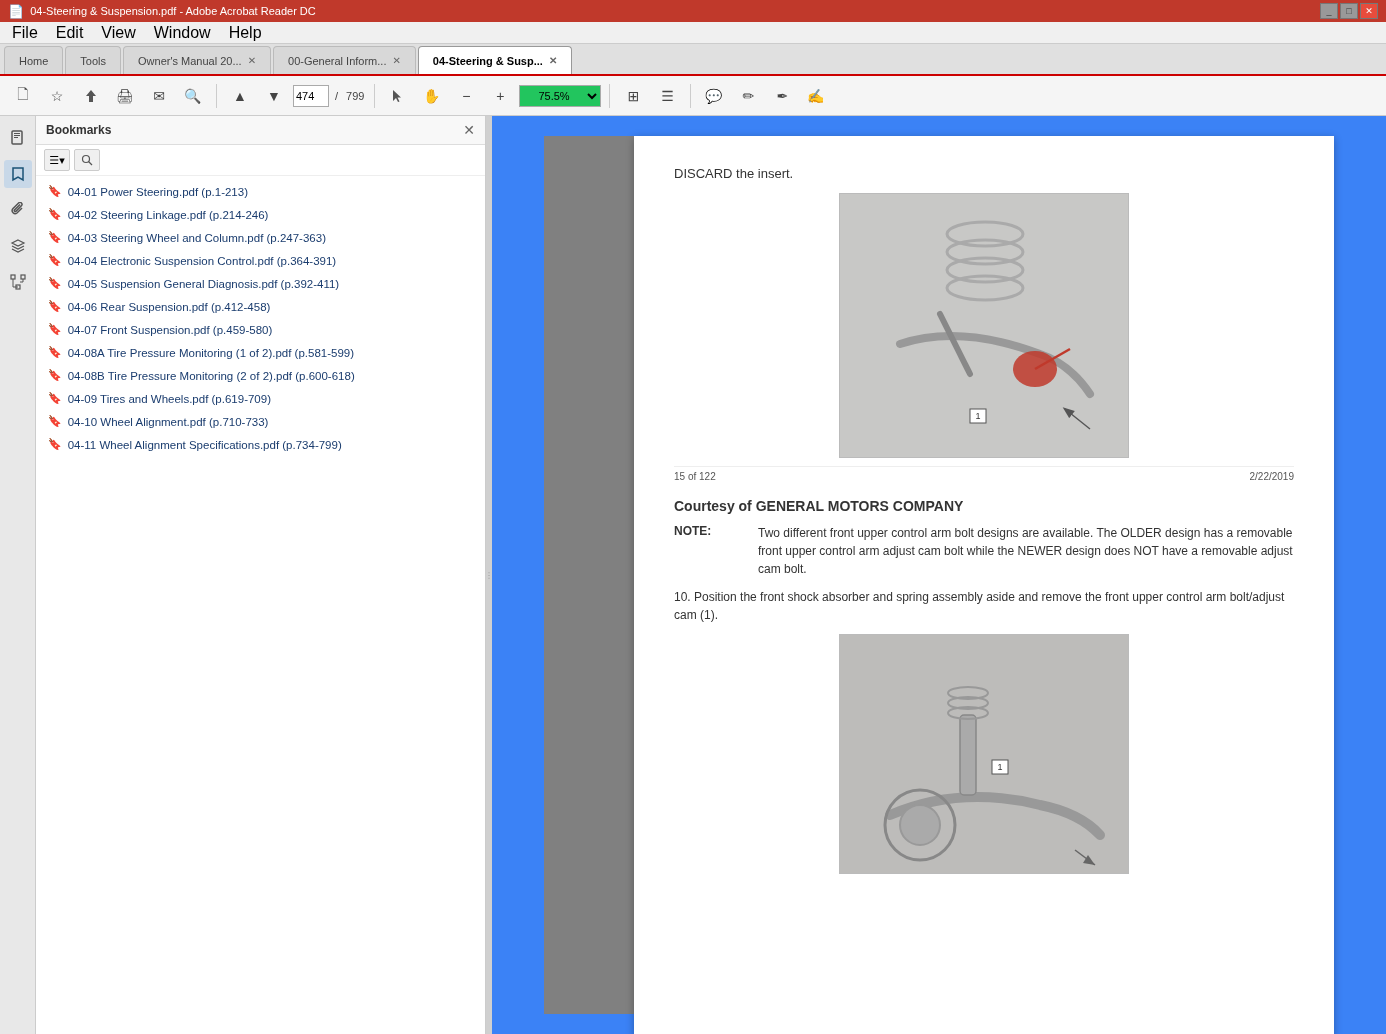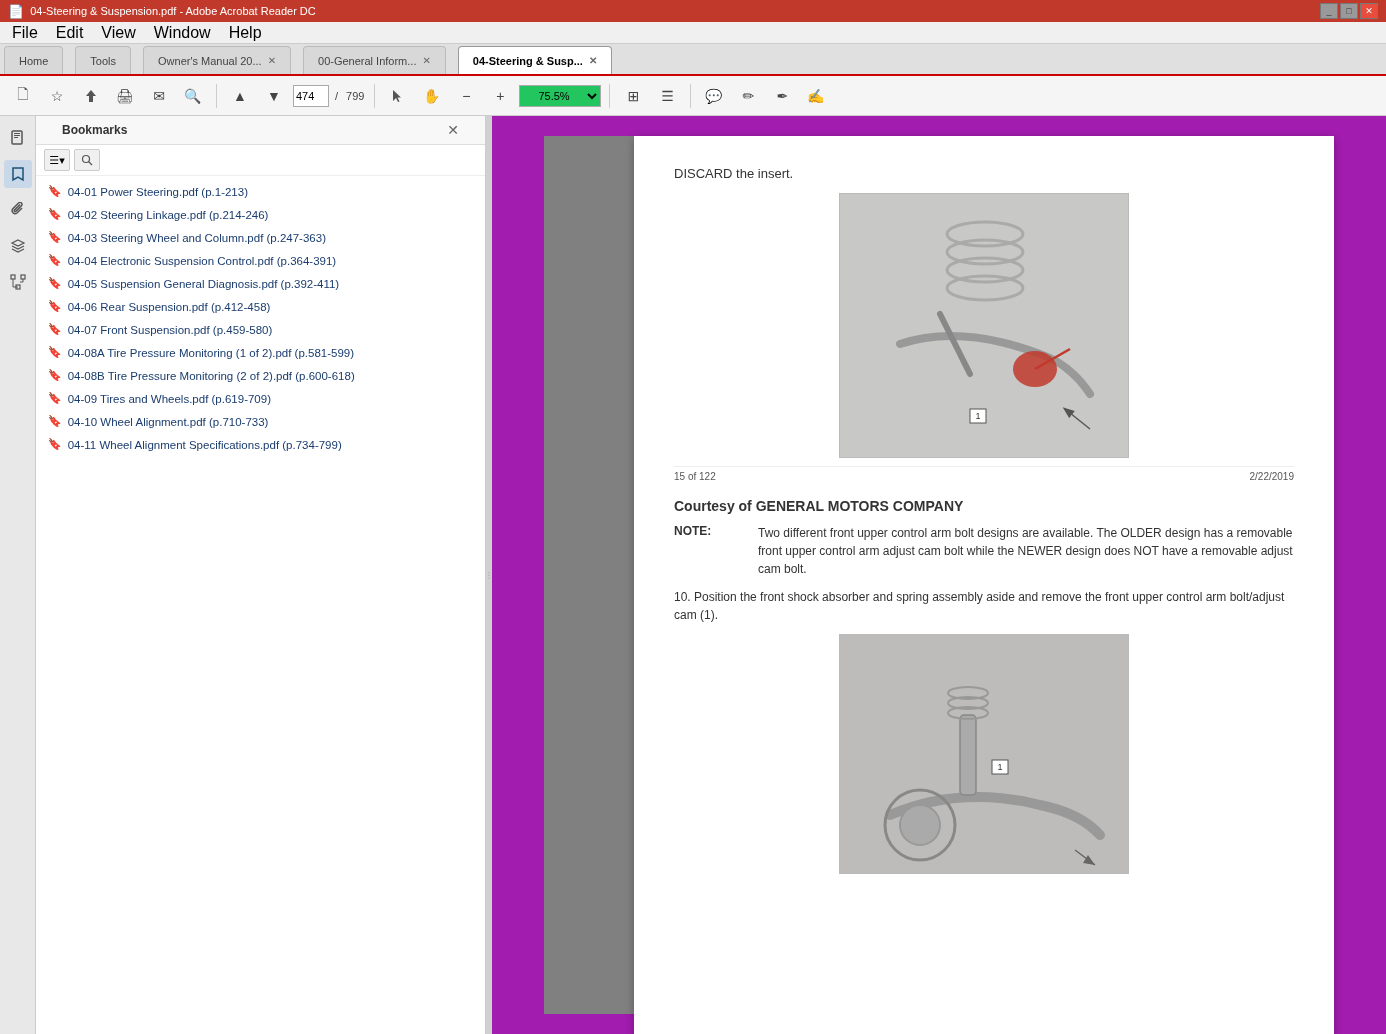--- a/index.html
+++ b/index.html
@@ -51,21 +51,21 @@
       padding: 0 14px;
       display: flex;
       align-items: center;
       font-size: 11px;
       cursor: pointer;
       border: 1px solid #bbb;
       border-bottom: none;
       background: #d8d8d8;
       color: #444;
       border-radius: 4px 4px 0 0;
-      margin-right: 12px;
+      margin-right: 2px;
       gap: 6px;
     }
     .tab.active {
       background: #ffffff;
       color: #000;
       border-color: #999;
       font-weight: bold;
     }
     .tab-close { font-size: 10px; color: #666; cursor: pointer; }
 
@@ -133,21 +133,21 @@
       width: 450px;
       background: #fff;
       border-right: 1px solid #ccc;
       display: flex;
       flex-direction: column;
     }
     .bookmarks-header {
       display: flex;
       align-items: center;
       justify-content: space-between;
-      padding: 6px 26px;
+      padding: 6px 10px;
       border-bottom: 1px solid #ddd;
       background: #f8f8f8;
     }
     .bookmarks-title { font-size: 12px; font-weight: bold; color: #333; }
     .bookmarks-close { cursor: pointer; font-size: 14px; color: #666; }
     .bookmarks-toolbar {
       display: flex;
       align-items: center;
       padding: 4px 8px;
       border-bottom: 1px solid #eee;
@@ -186,21 +186,21 @@
       display: flex;
       align-items: center;
       justify-content: center;
       color: #999;
       font-size: 8px;
     }
 
     
     .pdf-area {
       flex: 1;
-      background: #a21caf;
+      background: #3b82f6;
       overflow-y: auto;
       display: flex;
       justify-content: center;
       padding: 20px;
     }
     .pdf-page {
       background: white;
       width: 700px;
       min-height: 900px;
       padding: 30px 40px;

